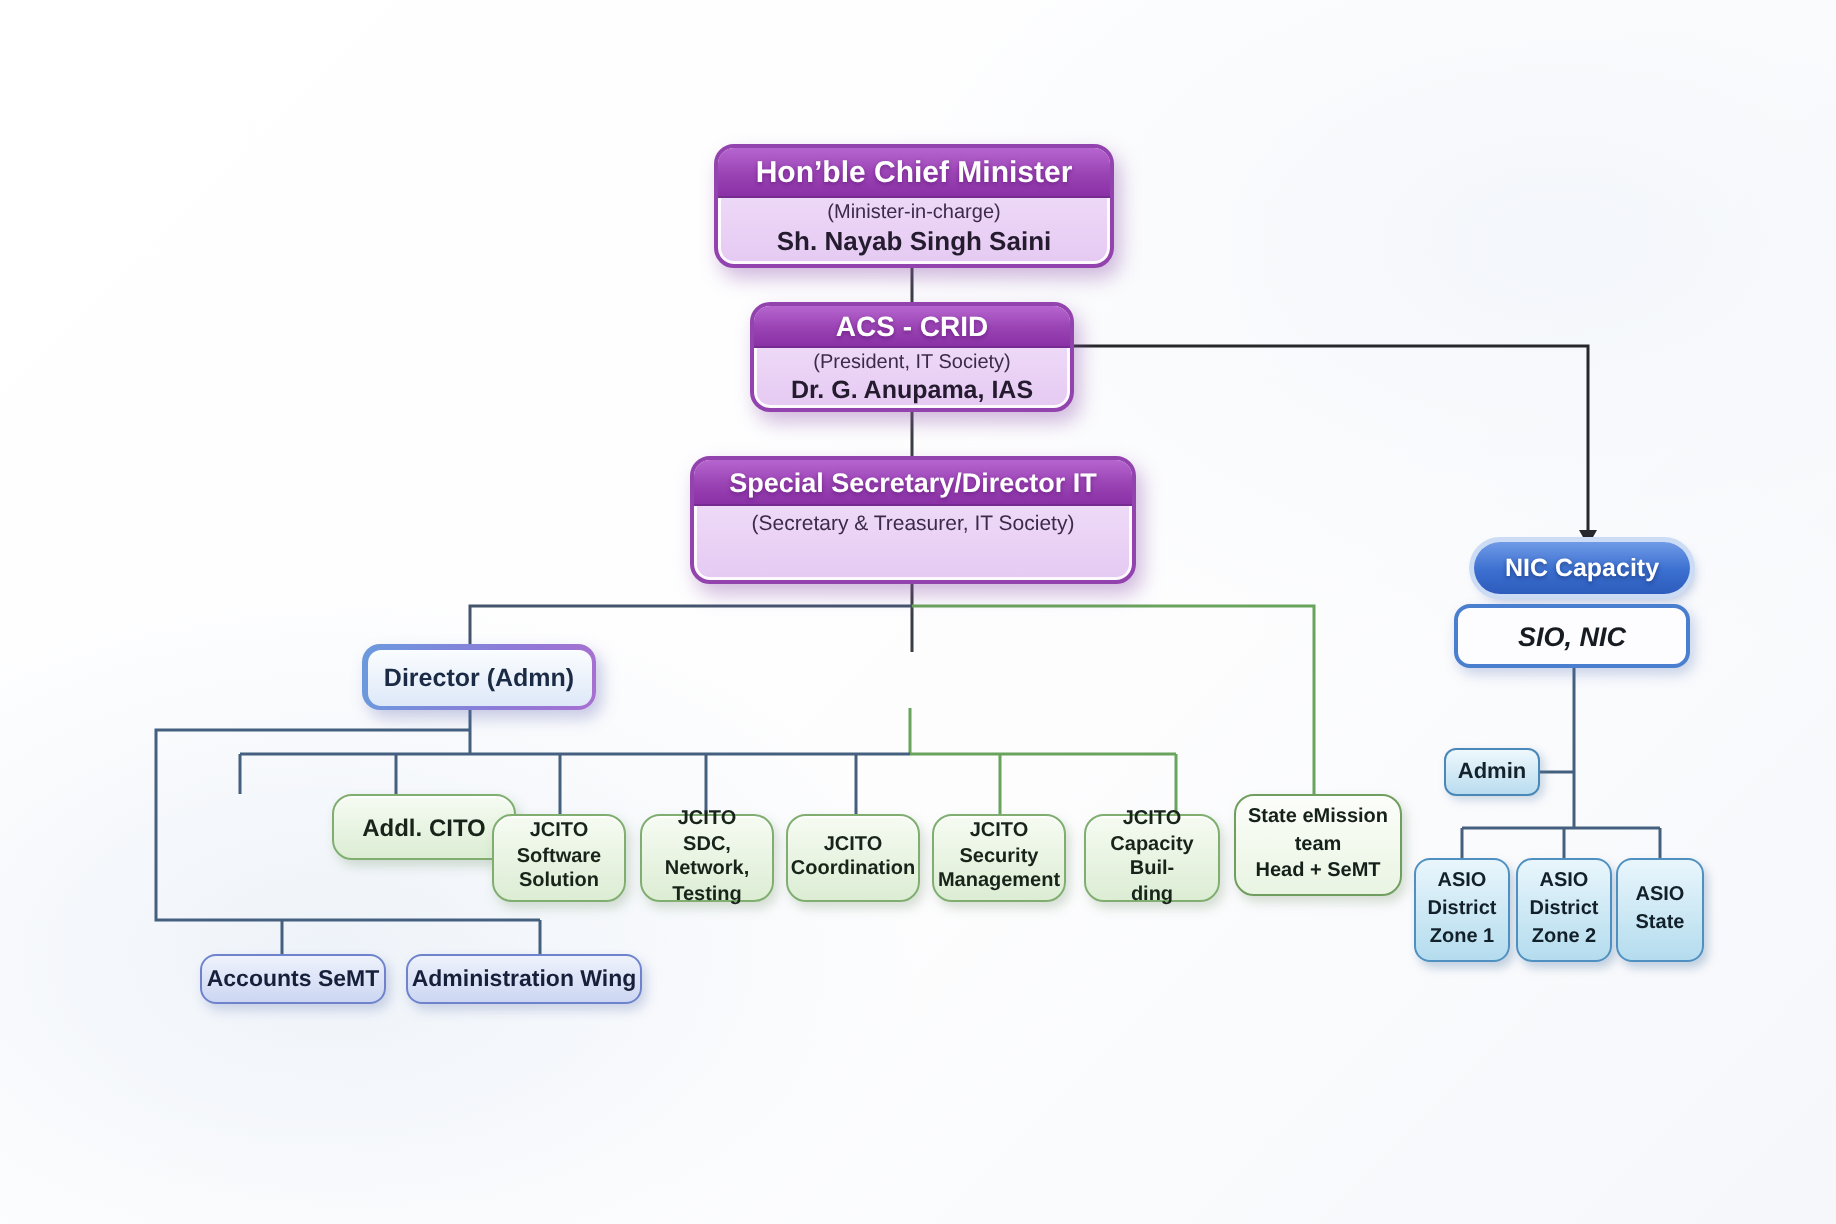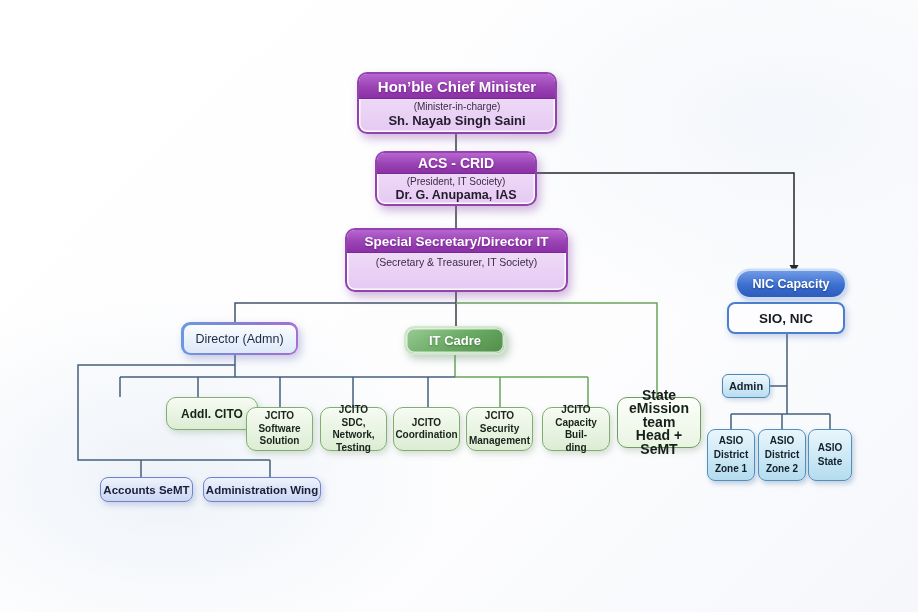--- a/index.html
+++ b/index.html
@@ -22,38 +22,38 @@
         border-bottom:1px solid #762b90;color:#fff;font-weight:bold;text-align:center;
         text-shadow:0 1px 2px rgba(70,0,90,.45);padding:4px 4px 3px;}
   .pbox-body{text-align:center;color:#3c2a48;}
   .pbox-sub{font-size:10px;padding-top:2px;}
   .pbox-person{font-size:13px;font-weight:bold;color:#241b2e;padding-top:1px;}
   
   .dirbox{position:absolute;box-sizing:border-box;border-radius:9px;padding:2.5px;
         background:linear-gradient(100deg,#6a9ade 0%,#8d7ad8 60%,#a86fd0 100%);
         box-shadow:3px 4px 8px rgba(100,110,180,.35);}
   .dirbox-inner{height:100%;border-radius:6.5px;background:linear-gradient(180deg,#fbfdff 0%,#dde8f8 100%);
-        display:flex;align-items:center;justify-content:center;font-weight:normal;font-size:12.5px;color:#1b2b45;}
+        display:flex;align-items:center;justify-content:center;font-weight:bold;font-size:12.5px;color:#1b2b45;}
   
   .itcadre{background:linear-gradient(150deg,#9ccb96 0%,#6fae69 45%,#4f8d49 100%);
         border:2px solid #cfe7ca;border-radius:10px;color:#fff;font-size:13px;
         text-shadow:0 1px 2px rgba(30,70,30,.45);
         box-shadow:inset 0 0 0 1.5px rgba(255,255,255,.75), 3px 4px 8px rgba(110,150,110,.45);}
   .gbox{background:linear-gradient(180deg,#f6fbf2 0%,#dcedd4 100%);border:1.8px solid #7fae70;
         border-radius:10px;box-shadow:2px 3px 6px rgba(120,150,110,.30), inset 0 1px 0 rgba(255,255,255,.85);}
   .cito{font-size:12px;color:#18231a;}
   .jcito{font-size:10px;line-height:12.5px;color:#18231a;padding:2px;}
-  .semt{font-size:14px;line-height:13.5px;background:linear-gradient(180deg,#fcfefa 0%,#e9f4e2 100%);
+  .semt{font-size:10px;line-height:13.5px;background:linear-gradient(180deg,#fcfefa 0%,#e9f4e2 100%);
         border-color:#6f9e5f;color:#15201a;}
   
   .nicpill{background:linear-gradient(180deg,#6f9ae6 0%,#3b6fd0 55%,#2d5cbc 100%);
         border-radius:14px;color:#fff;font-size:12.5px;text-shadow:0 1px 2px rgba(10,30,80,.5);
         box-shadow:0 0 0 2.5px #ccdcf4, 2px 3px 6px rgba(70,100,170,.40);}
   .siobox{background:#fdfdff;border:2px solid #4a7fd0;border-radius:8px;font-size:13.5px;color:#161c22;
-        box-shadow:2px 3px 7px rgba(80,110,180,.30);}
+        box-shadow:2px 3px 7px rgba(80,110,180,.30);font-style:italic;}
   .adminbox{background:linear-gradient(180deg,#eef8fd 0%,#b9dcef 100%);border:1.5px solid #4a88b8;
         border-radius:6px;font-size:11px;color:#14222c;box-shadow:2px 2px 5px rgba(90,130,170,.30);}
   .asio{background:linear-gradient(180deg,#e9f6fc 0%,#b4dcee 100%);border:1.5px solid #5090c0;
         border-radius:8px;font-size:10px;line-height:14px;color:#122029;
         box-shadow:2px 3px 5px rgba(90,130,170,.35);}
   .wing{background:linear-gradient(180deg,#eef2fc 0%,#ccd6f2 100%);border:1.8px solid #6e83cc;
         border-radius:8px;font-size:11.5px;color:#17203a;box-shadow:2px 3px 6px rgba(100,120,180,.30);}
 </style>
 </head>
 <body>
@@ -92,21 +92,20 @@
     <div class="pbox-head" style="font-size:13.5px;padding:4px 4px 3px;">Special Secretary/Director IT</div>
     <div class="pbox-body">
       <div class="pbox-sub" style="font-size:10.5px;padding-top:3px;">(Secretary &amp; Treasurer, IT Society)</div>
     </div>
   </div>
 
   <div class="dirbox" style="left:181px;top:322px;width:117px;height:33px;">
     <div class="dirbox-inner">Director (Admn)</div>
   </div>
 
-  <div class="box itcadre" style="left:404px;top:326px;width:102px;height:29px;">IT Cadre</div>
 
   <div class="box nicpill" style="left:737px;top:271px;width:108px;height:26px;">NIC Capacity</div>
   <div class="box siobox" style="left:727px;top:302px;width:118px;height:32px;">SIO, NIC</div>
   <div class="box adminbox" style="left:722px;top:374px;width:48px;height:24px;">Admin</div>
 
   <div class="box gbox cito" style="left:166px;top:397px;width:92px;height:33px;">Addl. CITO</div>
 
   <div class="box gbox jcito" style="left:246px;top:407px;width:67px;height:44px;">JCITO
 Software
 Solution</div>

